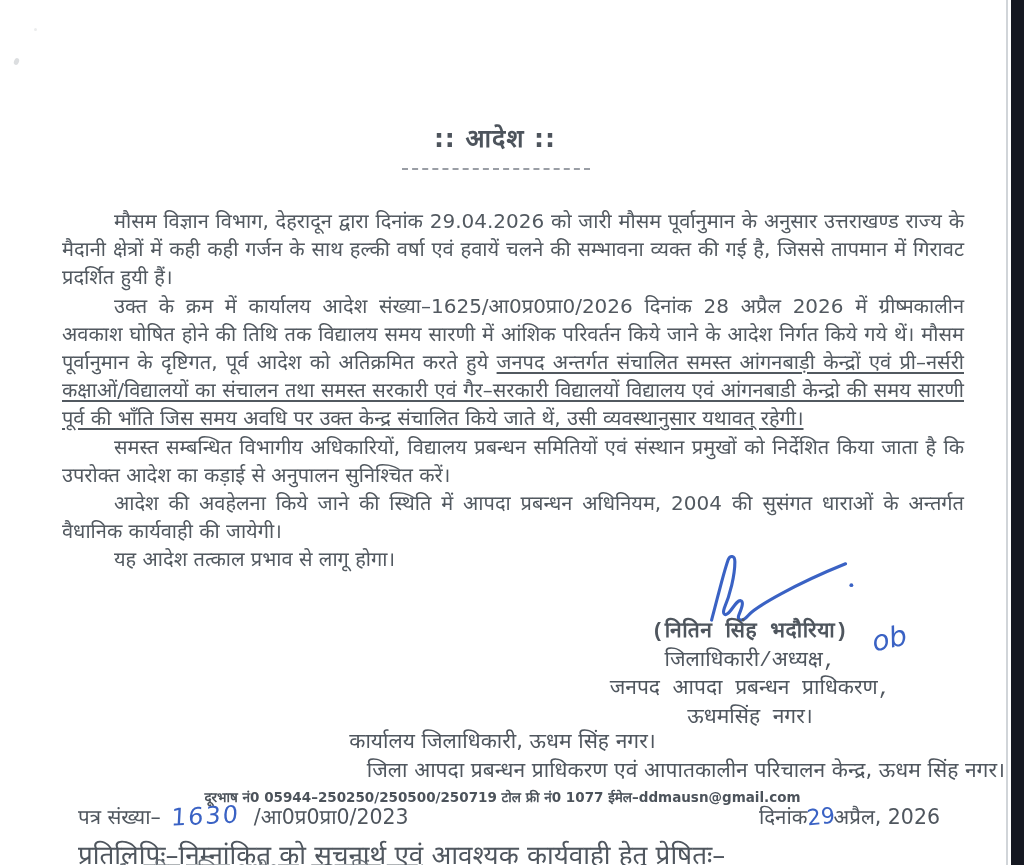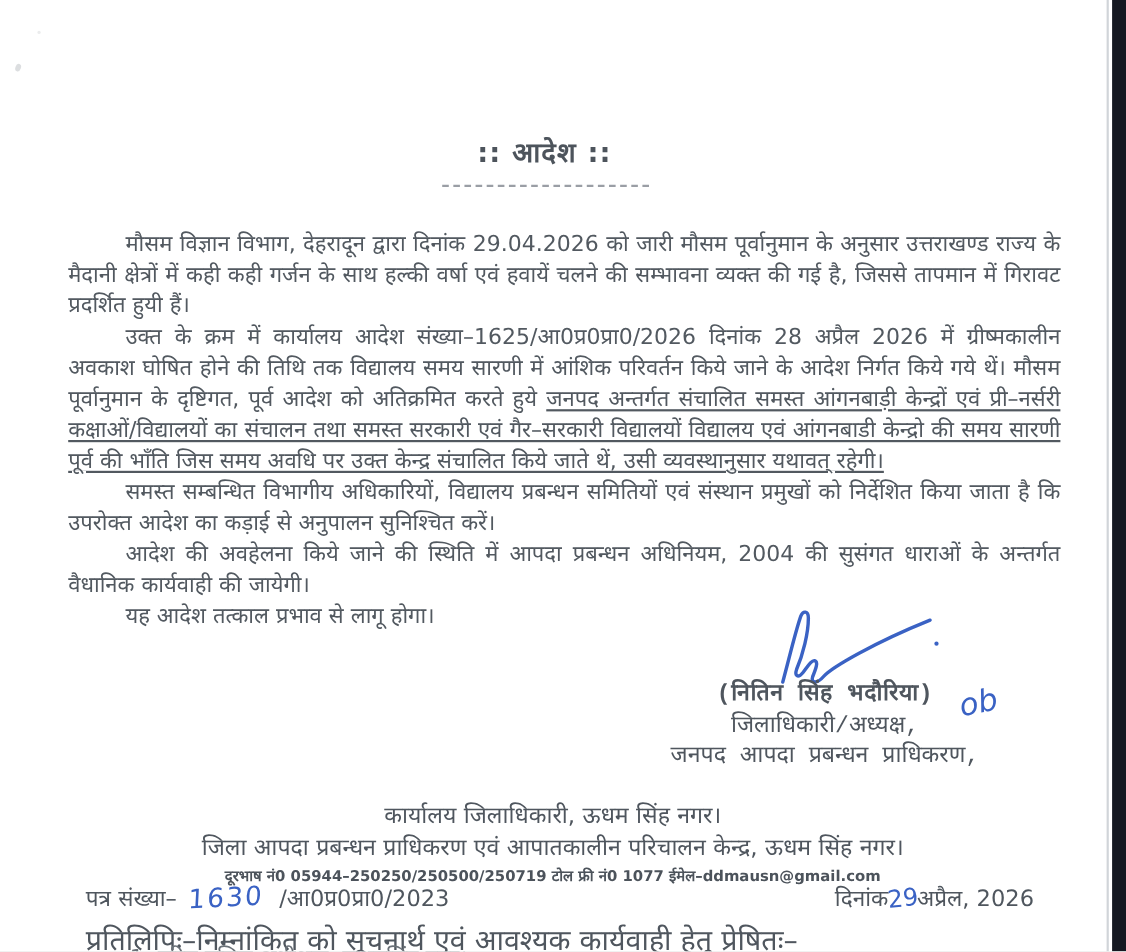--- a/index.html
+++ b/index.html
@@ -47,21 +47,21 @@
     position:absolute;top:618px;left:564px;width:372px;
     text-align:center;font-size:21px;line-height:28.5px;color:#4f565e;font-family:Liberation Mono, monospace;
   }
   .sig-block .nm{font-weight:600;letter-spacing:.5px;}
 
   .office{
     position:absolute;top:727px;left:0;width:1005px;text-align:center;
     color:#4f565e;
   }
   .office .o1{font-size:21px;line-height:29px;font-weight:500;}
-  .office .o2{font-size:21px;line-height:29px;font-weight:500;}
+  .office .o2{font-size:21px;line-height:29px;font-weight:500;text-align:right;}
   .office .contact{font-size:13.5px;line-height:20px;font-weight:600;color:#4c535b;margin-top:2px;}
 
   .ref-row{
     position:absolute;top:802px;left:78px;right:84px;
     display:flex;justify-content:space-between;align-items:baseline;
     font-size:20.5px;color:#4f565e;font-weight:500;
   }
   .hand{
     color:#3a62c4;font-weight:500;
     display:inline-block;
@@ -102,20 +102,21 @@
       <path d="M14,70 C20,48 26,22 31,8 C33,3 38,3 38,10 C38,24 33,44 27,58 C25,64 28,67 33,61 C37,56 41,49 44,50 C48,51 44,60 42,65 C40,71 46,72 52,65 C60,56 100,33 152,12" stroke="#3a62c4" stroke-width="3.2" fill="none" stroke-linecap="round"></path>
       <circle cx="158" cy="34" r="2" fill="#3a62c4"></circle>
     </svg>
   </div>
   <div class="ob-mark">ob</div>
 
   <div class="sig-block">
     <div class="nm">(नितिन सिंह भदौरिया)</div>
     <div>जिलाधिकारी/अध्यक्ष,</div>
     <div>जनपद आपदा प्रबन्धन प्राधिकरण,</div>
+    <div>ऊधमसिंह नगर।</div>
   </div>
 
   <div class="office">
     <div class="o1">कार्यालय जिलाधिकारी, ऊधम सिंह नगर।</div>
     <div class="o2">जिला आपदा प्रबन्धन प्राधिकरण एवं आपातकालीन परिचालन केन्द्र, ऊधम सिंह नगर।</div>
     <div class="contact">दूरभाष नं0 05944–250250/250500/250719 टोल फ्री नं0 1077 ईमेल–ddmausn@gmail.com</div>
   </div>
 
   <div class="ref-row">
     <div>

